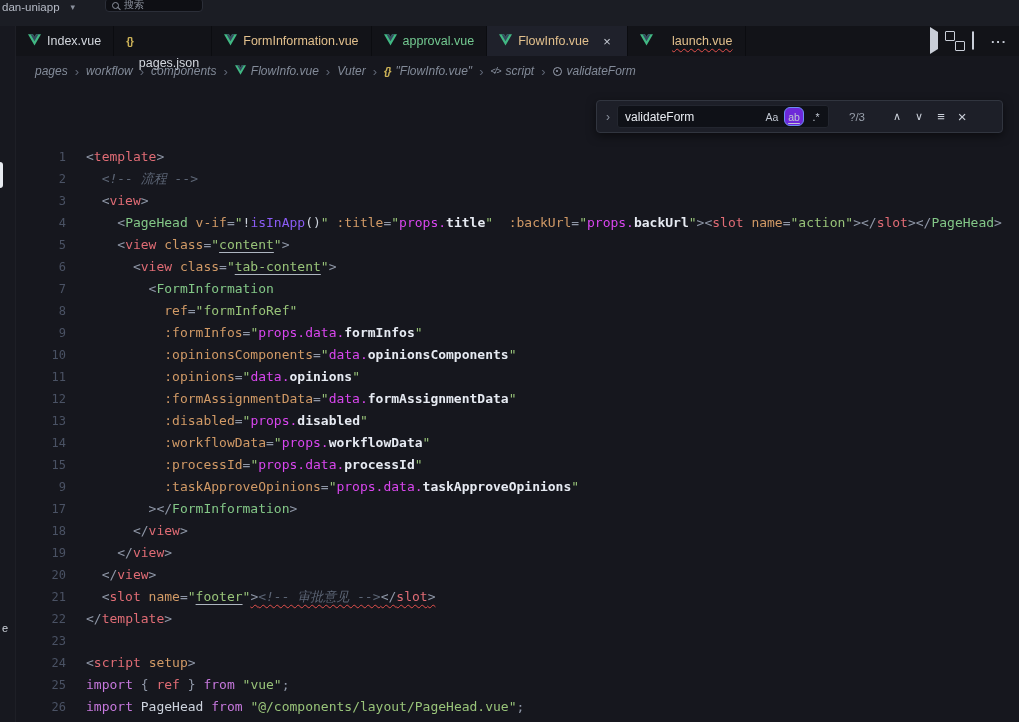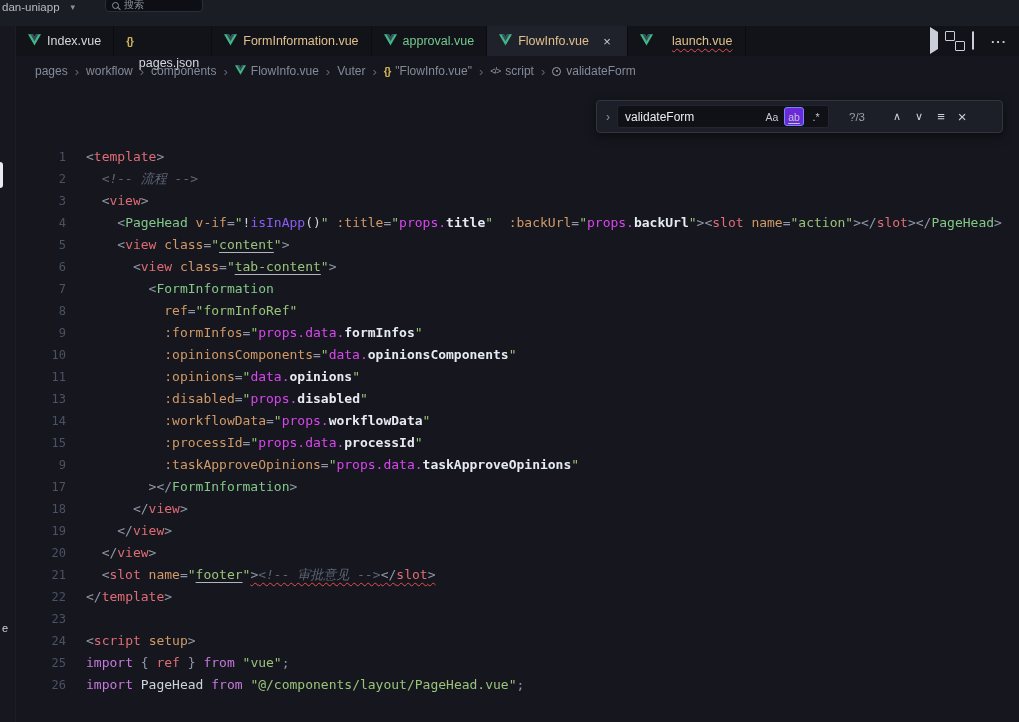--- a/index.html
+++ b/index.html
@@ -50,21 +50,21 @@
   .i-diff::after{ content:""; position:absolute; right:0; bottom:0; width:8px; height:8px; border:1.2px solid currentColor; background:#121318; border-radius:1px; }
   .i-split{ width:14px; height:11px; border:1.2px solid currentColor; border-radius:2px; position:relative; }
   .i-split::after{ content:""; position:absolute; left:50%; top:0; bottom:0; width:1.2px; background:currentColor; }
   .i-more{ font-weight:bold; font-size:13px; letter-spacing:1px; margin-top:-4px; }
   
   .breadcrumbs{
     position:absolute; top:56px; left:16px; right:0; height:30px;
     display:flex; align-items:center; padding-left:19px; gap:7px;
     font-size:12px; color:#838b99;
   }
-  .bc-item{ display:flex; align-items:center; gap:5px; white-space:nowrap; }
+  .bc-item{ display:flex; align-items:center; gap:5px; white-space:nowrap;font-style:italic; }
   .bc-sep{ color:#5f6675; font-size:13px; }
   .bc-script-ic{ color:#8f97a6; font-size:9px; letter-spacing:-1px; }
   .bc-circle{ width:9px; height:9px; border:1.2px solid #9aa1b0; border-radius:50%; display:inline-block; position:relative; }
   .bc-circle::after{ content:""; position:absolute; left:2.5px; top:2.5px; width:2px; height:2px; background:#9aa1b0; border-radius:50%; }
   
   .find{
     position:absolute; top:100px; right:16px; width:407px; height:33px;
     background:#1d1f28; border:1px solid #31353f; border-radius:4px;
     display:flex; align-items:center; padding:0 8px 0 4px;
     box-shadow:0 3px 10px rgba(0,0,0,0.5);
@@ -74,21 +74,21 @@
     width:212px; height:23px; background:#0f1117; border:1px solid #23262f; border-radius:3px;
     display:flex; align-items:center; padding:0 2px 0 7px; margin-left:2px;
   }
   .find-input-box input{
     background:transparent; border:none; outline:none; color:#e8ebf1;
     font-size:12px; width:116px; font-family:"Liberation Sans",sans-serif;
   }
   .toggles{ display:flex; gap:2px; margin-left:auto; }
   .toggle{ width:20px; height:19px; border-radius:3px; display:flex; align-items:center; justify-content:center;
     font-size:10.5px; color:#c0c6d1; border:1px solid transparent; }
-  .toggle.active{ background:#6d28d9; border-color:#6c8cf5; }
+  .toggle.active{ background:#6d28d9; border-color:#6c8cf5;border-radius:6px; }
   .toggle .ww{ text-decoration:underline; text-underline-offset:2px; }
   .find-count{ color:#99a0ac; font-size:11.5px; margin-left:20px; min-width:30px; }
   .find-nav{ color:#ccd1da; font-size:11px; margin-left:14px; }
   .find-sel{ color:#ccd1da; font-size:13px; margin-left:14px; }
   .find-close{ color:#ccd1da; font-size:15px; margin-left:13px; }
   
   .code-area{
     position:absolute; top:86px; left:16px; right:0; bottom:0; padding-top:60px;
     font-family:"DejaVu Sans Mono","Liberation Mono",monospace; font-size:13px;
   }
@@ -218,20 +218,21 @@
       <div class="code-line"><span class="ln">2</span><span class="code-text" style="padding-left: 2ch;"><span class="m">&lt;!-- 流程 --&gt;</span></span></div>
       <div class="code-line"><span class="ln">3</span><span class="code-text" style="padding-left: 2ch;"><span class="p">&lt;</span><span class="t">view</span><span class="p">&gt;</span></span></div>
       <div class="code-line"><span class="ln">4</span><span class="code-text" style="padding-left: 4ch;"><span class="p">&lt;</span><span class="c">PageHead</span><span class="w"> </span><span class="a">v-if</span><span class="p">=</span><span class="s">"</span><span class="w">!</span><span class="f">isInApp</span><span class="w">()</span><span class="s">"</span><span class="w"> </span><span class="a">:title</span><span class="p">=</span><span class="s">"</span><span class="e">props.</span><span class="eb">title</span><span class="s">"</span><span class="w">  </span><span class="a">:backUrl</span><span class="p">=</span><span class="s">"</span><span class="e">props.</span><span class="eb">backUrl</span><span class="s">"</span><span class="p">&gt;&lt;</span><span class="t">slot</span><span class="w"> </span><span class="a">name</span><span class="p">=</span><span class="s">"action"</span><span class="p">&gt;&lt;/</span><span class="t">slot</span><span class="p">&gt;&lt;/</span><span class="c">PageHead</span><span class="p">&gt;</span></span></div>
       <div class="code-line"><span class="ln">5</span><span class="code-text" style="padding-left: 4ch;"><span class="p">&lt;</span><span class="t">view</span><span class="w"> </span><span class="a">class</span><span class="p">=</span><span class="s">"</span><span class="su">content</span><span class="s">"</span><span class="p">&gt;</span></span></div>
       <div class="code-line"><span class="ln">6</span><span class="code-text" style="padding-left: 6ch;"><span class="p">&lt;</span><span class="t">view</span><span class="w"> </span><span class="a">class</span><span class="p">=</span><span class="s">"</span><span class="su">tab-content</span><span class="s">"</span><span class="p">&gt;</span></span></div>
       <div class="code-line"><span class="ln">7</span><span class="code-text" style="padding-left: 8ch;"><span class="p">&lt;</span><span class="c">FormInformation</span></span></div>
       <div class="code-line"><span class="ln">8</span><span class="code-text" style="padding-left: 10ch;"><span class="a">ref</span><span class="p">=</span><span class="s">"formInfoRef"</span></span></div>
       <div class="code-line"><span class="ln">9</span><span class="code-text" style="padding-left: 10ch;"><span class="a">:formInfos</span><span class="p">=</span><span class="s">"</span><span class="e">props.data.</span><span class="eb">formInfos</span><span class="s">"</span></span></div>
       <div class="code-line"><span class="ln">10</span><span class="code-text" style="padding-left: 10ch;"><span class="a">:opinionsComponents</span><span class="p">=</span><span class="s">"</span><span class="e">data.</span><span class="eb">opinionsComponents</span><span class="s">"</span></span></div>
       <div class="code-line"><span class="ln">11</span><span class="code-text" style="padding-left: 10ch;"><span class="a">:opinions</span><span class="p">=</span><span class="s">"</span><span class="e">data.</span><span class="eb">opinions</span><span class="s">"</span></span></div>
+      <div class="code-line"><span class="ln">12</span><span class="code-text" style="padding-left: 10ch;"><span class="a">:formAssignmentData</span><span class="p">=</span><span class="s">"</span><span class="e">data.</span><span class="eb">formAssignmentData</span><span class="s">"</span></span></div>
       <div class="code-line"><span class="ln">13</span><span class="code-text" style="padding-left: 10ch;"><span class="a">:disabled</span><span class="p">=</span><span class="s">"</span><span class="e">props.</span><span class="eb">disabled</span><span class="s">"</span></span></div>
       <div class="code-line"><span class="ln">14</span><span class="code-text" style="padding-left: 10ch;"><span class="a">:workflowData</span><span class="p">=</span><span class="s">"</span><span class="e">props.</span><span class="eb">workflowData</span><span class="s">"</span></span></div>
       <div class="code-line"><span class="ln">15</span><span class="code-text" style="padding-left: 10ch;"><span class="a">:processId</span><span class="p">=</span><span class="s">"</span><span class="e">props.data.</span><span class="eb">processId</span><span class="s">"</span></span></div>
       <div class="code-line"><span class="ln">9</span><span class="code-text" style="padding-left: 10ch;"><span class="a">:taskApproveOpinions</span><span class="p">=</span><span class="s">"</span><span class="e">props.data.</span><span class="eb">taskApproveOpinions</span><span class="s">"</span></span></div>
       <div class="code-line"><span class="ln">17</span><span class="code-text" style="padding-left: 8ch;"><span class="p">&gt;&lt;/</span><span class="c">FormInformation</span><span class="p">&gt;</span></span></div>
       <div class="code-line"><span class="ln">18</span><span class="code-text" style="padding-left: 6ch;"><span class="p">&lt;/</span><span class="t">view</span><span class="p">&gt;</span></span></div>
       <div class="code-line"><span class="ln">19</span><span class="code-text" style="padding-left: 4ch;"><span class="p">&lt;/</span><span class="t">view</span><span class="p">&gt;</span></span></div>
       <div class="code-line"><span class="ln">20</span><span class="code-text" style="padding-left: 2ch;"><span class="p">&lt;/</span><span class="t">view</span><span class="p">&gt;</span></span></div>
       <div class="code-line"><span class="ln">21</span><span class="code-text" style="padding-left: 2ch;"><span class="p">&lt;</span><span class="t">slot</span><span class="w"> </span><span class="a">name</span><span class="p">=</span><span class="s">"</span><span class="su">footer</span><span class="s">"</span><span class="p sq">&gt;</span><span class="m sq">&lt;!-- 审批意见 --&gt;</span><span class="p sq">&lt;/</span><span class="t sq">slot</span><span class="p sq">&gt;</span></span></div>
       <div class="code-line"><span class="ln">22</span><span class="code-text" style="padding-left: 0ch;"><span class="p">&lt;/</span><span class="t">template</span><span class="p">&gt;</span></span></div>

